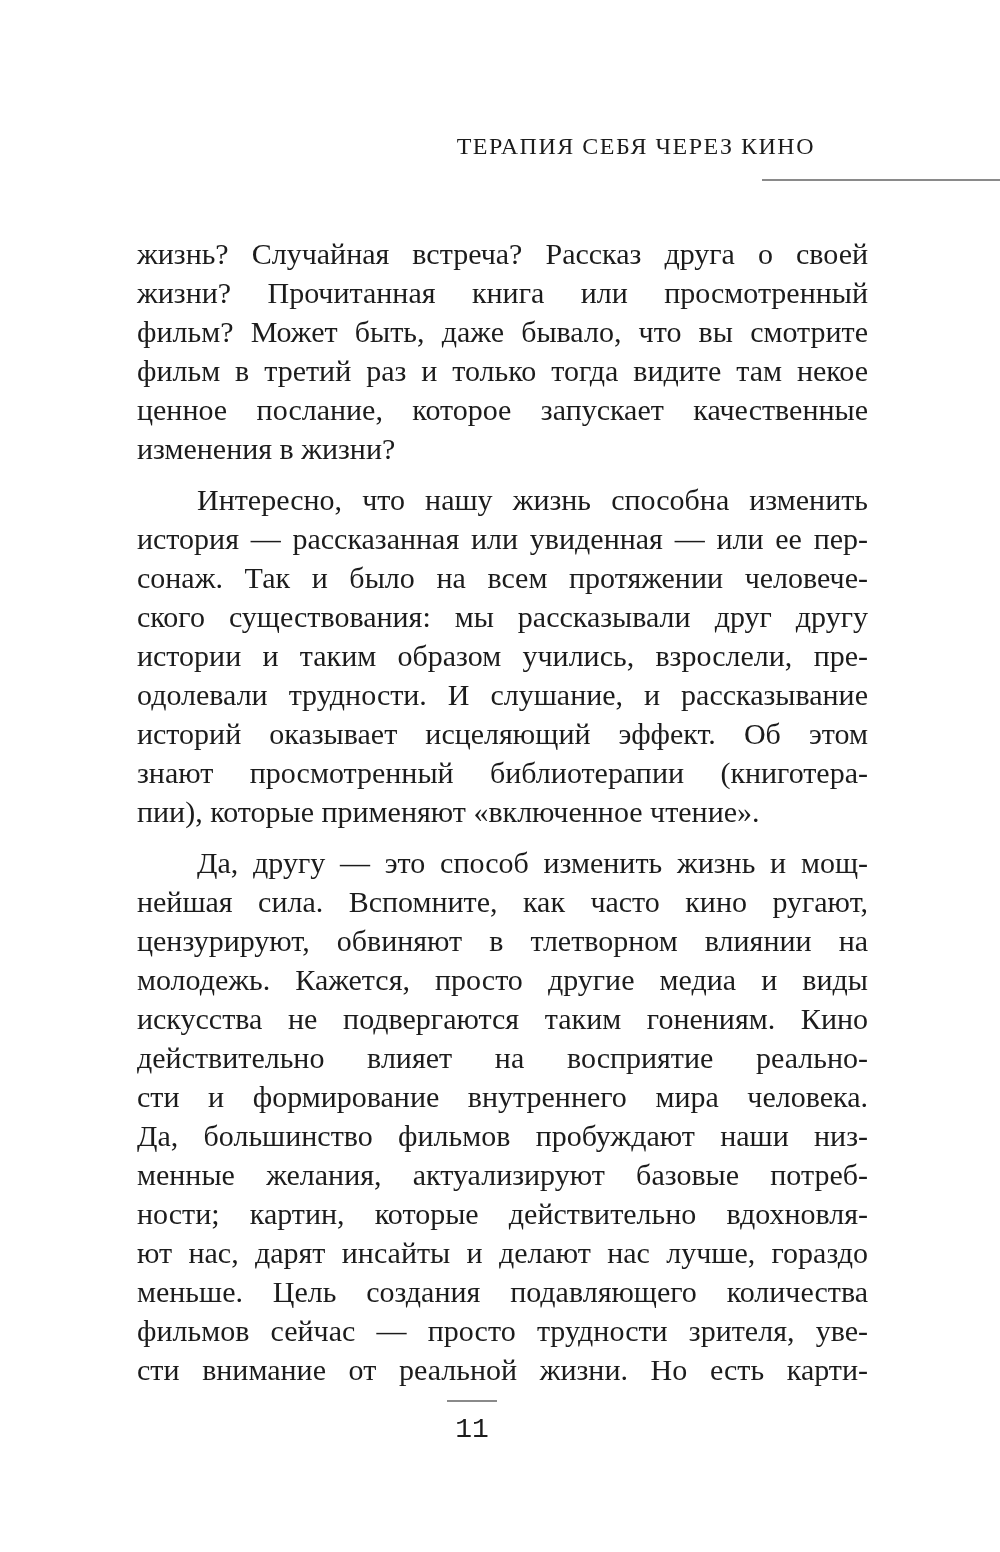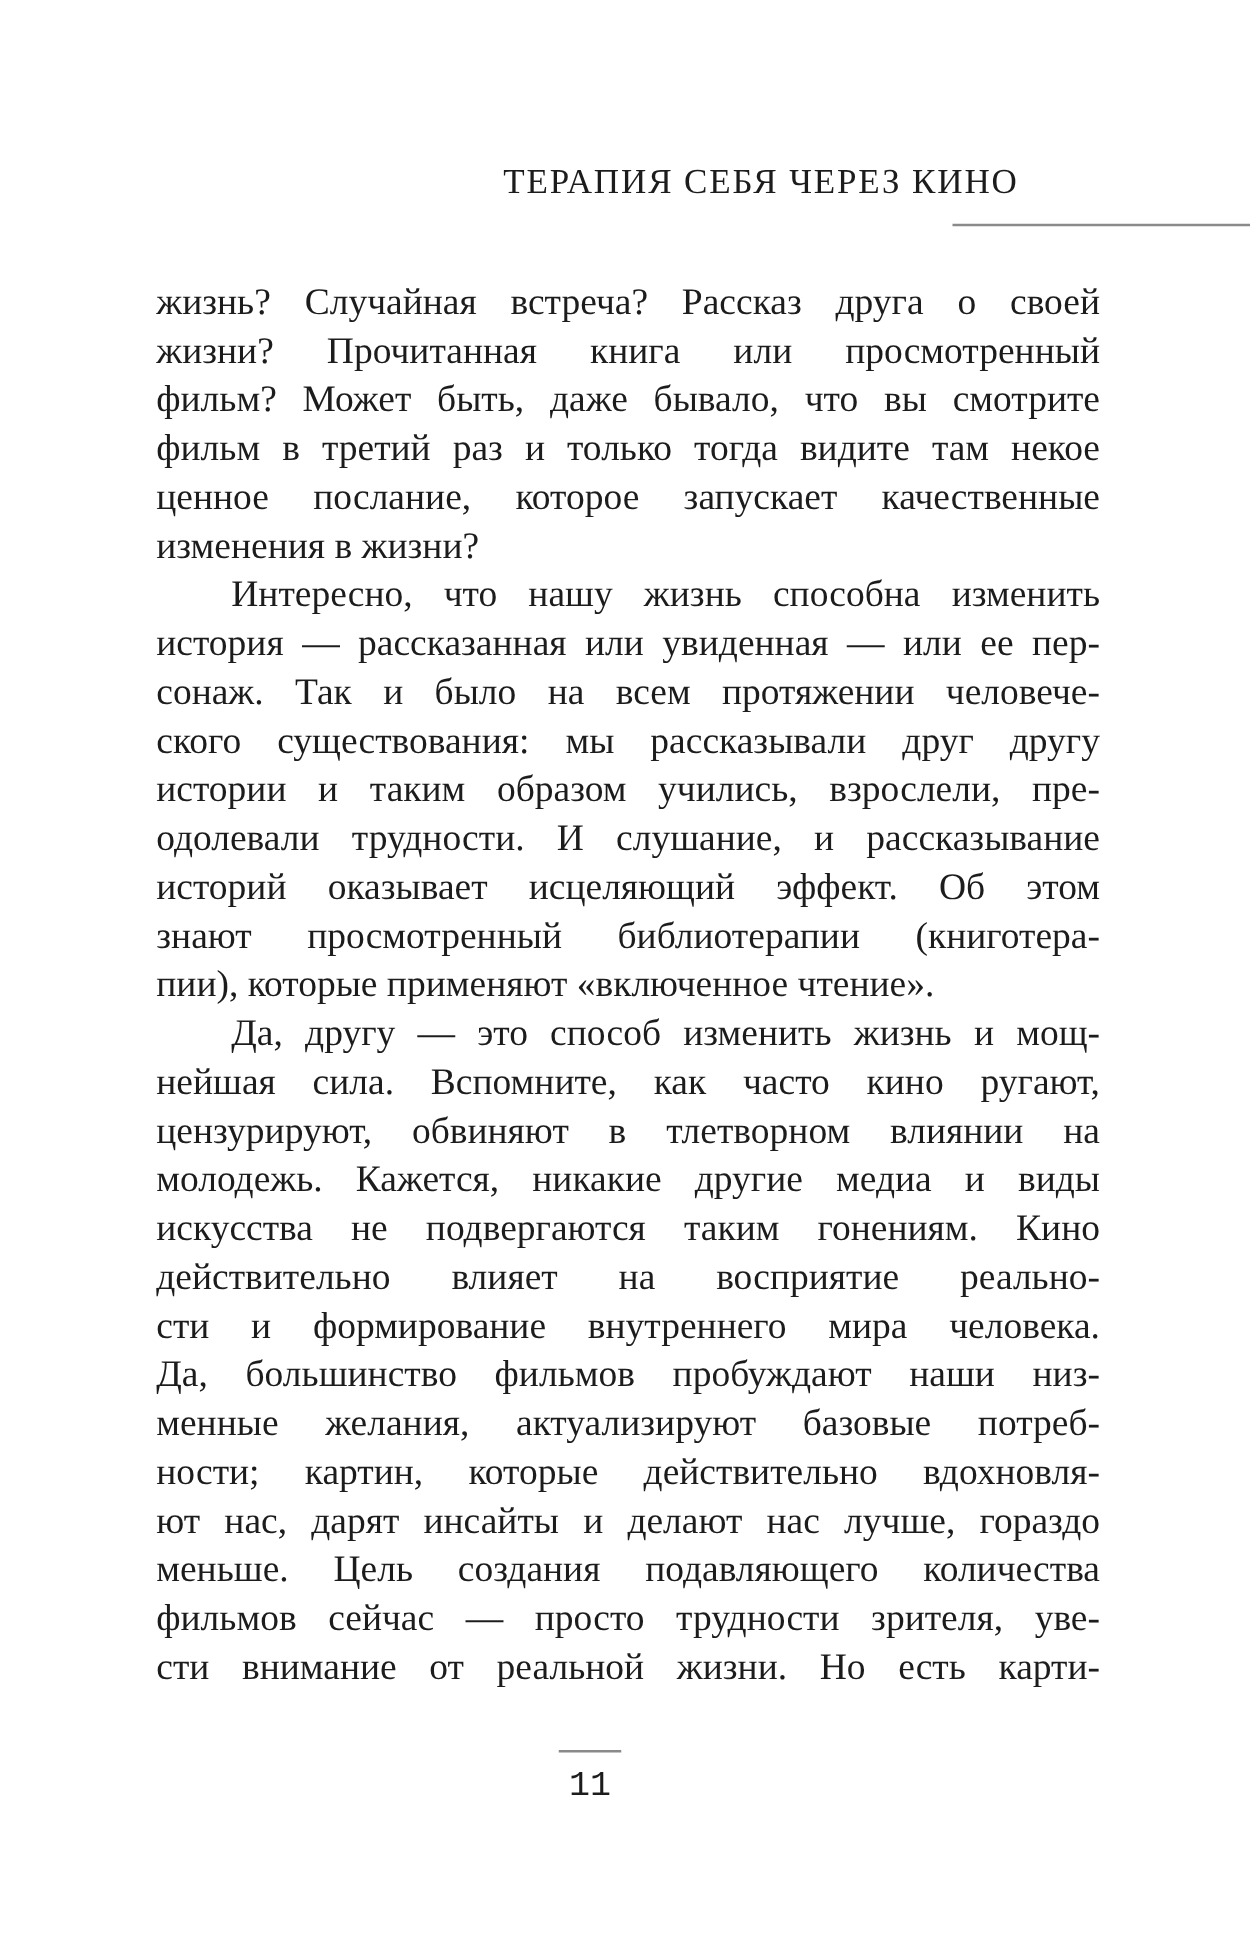--- a/index.html
+++ b/index.html
@@ -16,42 +16,42 @@
     overflow: hidden;
   }
   .page {
     position: absolute;
     inset: 0;
   }
   .running-head {
     position: absolute;
     top: 133px;
     right: 185px;
-    font-size: 28px;
+    font-size: 24px;
     line-height: 26px;
     letter-spacing: 1.5px;
     white-space: nowrap;
     color: var(--text-color, #1c1c1c);
   }
   .head-rule {
     position: absolute;
     top: 179px;
     left: 762px;
     width: 238px;
     height: 2px;
     background: var(--rule-color, #8a8a8a);
   }
   .text-block {
     position: absolute;
     left: 125px;
     top: 222px;
     width: 755px;
   }
   .paragraph {
-    margin: 0;
+    margin: 12px;
     padding: 0;
   }
   .line {
     font-size: 30px;
     line-height: 39px;
     height: 39px;
     text-align: justify;
     text-align-last: justify;
     white-space: normal;
     color: var(--text-color, #1c1c1c);
@@ -108,21 +108,21 @@
         <div class="line">истории и таким образом учились, взрослели, пре-</div>
         <div class="line">одолевали трудности. И слушание, и рассказывание</div>
         <div class="line">историй оказывает исцеляющий эффект. Об этом</div>
         <div class="line">знают просмотренный библиотерапии (книготера-</div>
         <div class="line para-end">пии), которые применяют «включенное чтение».</div>
       </div>
       <div class="paragraph">
         <div class="line indent">Да, другу — это способ изменить жизнь и мощ-</div>
         <div class="line">нейшая сила. Вспомните, как часто кино ругают,</div>
         <div class="line">цензурируют, обвиняют в тлетворном влиянии на</div>
-        <div class="line">молодежь. Кажется, никакие другие медиа и виды</div>
+        <div class="line">молодежь. Кажется, просто другие медиа и виды</div>
         <div class="line">искусства не подвергаются таким гонениям. Кино</div>
         <div class="line">действительно влияет на восприятие реально-</div>
         <div class="line">сти и формирование внутреннего мира человека.</div>
         <div class="line">Да, большинство фильмов пробуждают наши низ-</div>
         <div class="line">менные желания, актуализируют базовые потреб-</div>
         <div class="line">ности; картин, которые действительно вдохновля-</div>
         <div class="line">ют нас, дарят инсайты и делают нас лучше, гораздо</div>
         <div class="line">меньше. Цель создания подавляющего количества</div>
         <div class="line">фильмов сейчас — просто трудности зрителя, уве-</div>
         <div class="line">сти внимание от реальной жизни. Но есть карти-</div>

